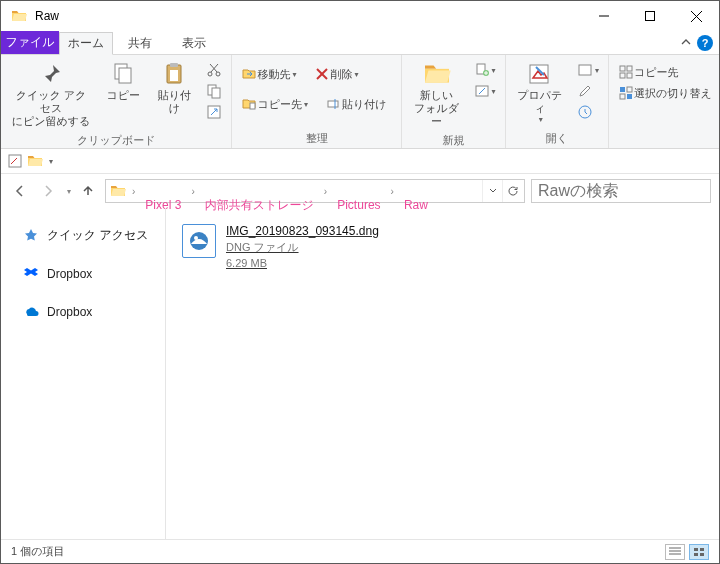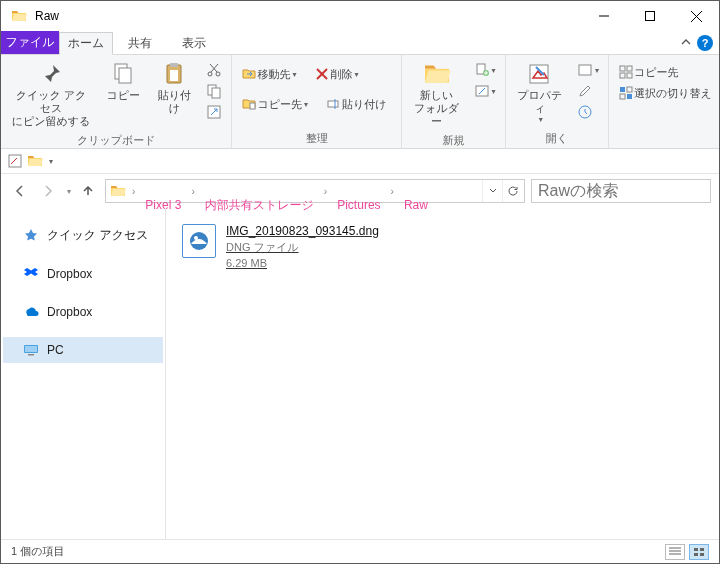--- a/index.html
+++ b/index.html
@@ -446,30 +446,20 @@
       <div class="nav-spacer"></div>
       <div class="nav-item">
         <span>
             <svg width="16" height="16" viewBox="0 0 16 16">
               <path d="M4 10a3 3 0 0 1 2-5 4 4 0 0 1 7 2 2.5 2.5 0 0 1 0 5H5a2 2 0 0 1-1-2z" fill="#0078d4"></path>
             </svg>
           </span>
         <span>Dropbox</span>
       </div>
       <div class="nav-spacer"></div>
-      <div class="nav-item sel">
-        <span>
-            <svg width="16" height="16" viewBox="0 0 16 16">
-              <rect x="1" y="3" width="14" height="8" rx="1" fill="#4aa3df"></rect>
-              <rect x="2" y="4" width="12" height="6" fill="#9dd0f4"></rect>
-              <rect x="5" y="12" width="6" height="1.5" fill="#888"></rect>
-            </svg>
-          </span>
-        <span>PC</span>
-      </div>
     </div>
 
     <div class="content">
       <div class="file-row">
         <div class="file-ico">
           <svg width="22" height="22" viewBox="0 0 22 22">
               <circle cx="11" cy="11" r="9" fill="#3b82c4"></circle>
               <path d="M3 14c2-3 5-5 8-5s6 2 8 5" fill="#fff"></path>
               <circle cx="8" cy="8" r="2" fill="#fff"></circle>
             </svg>

